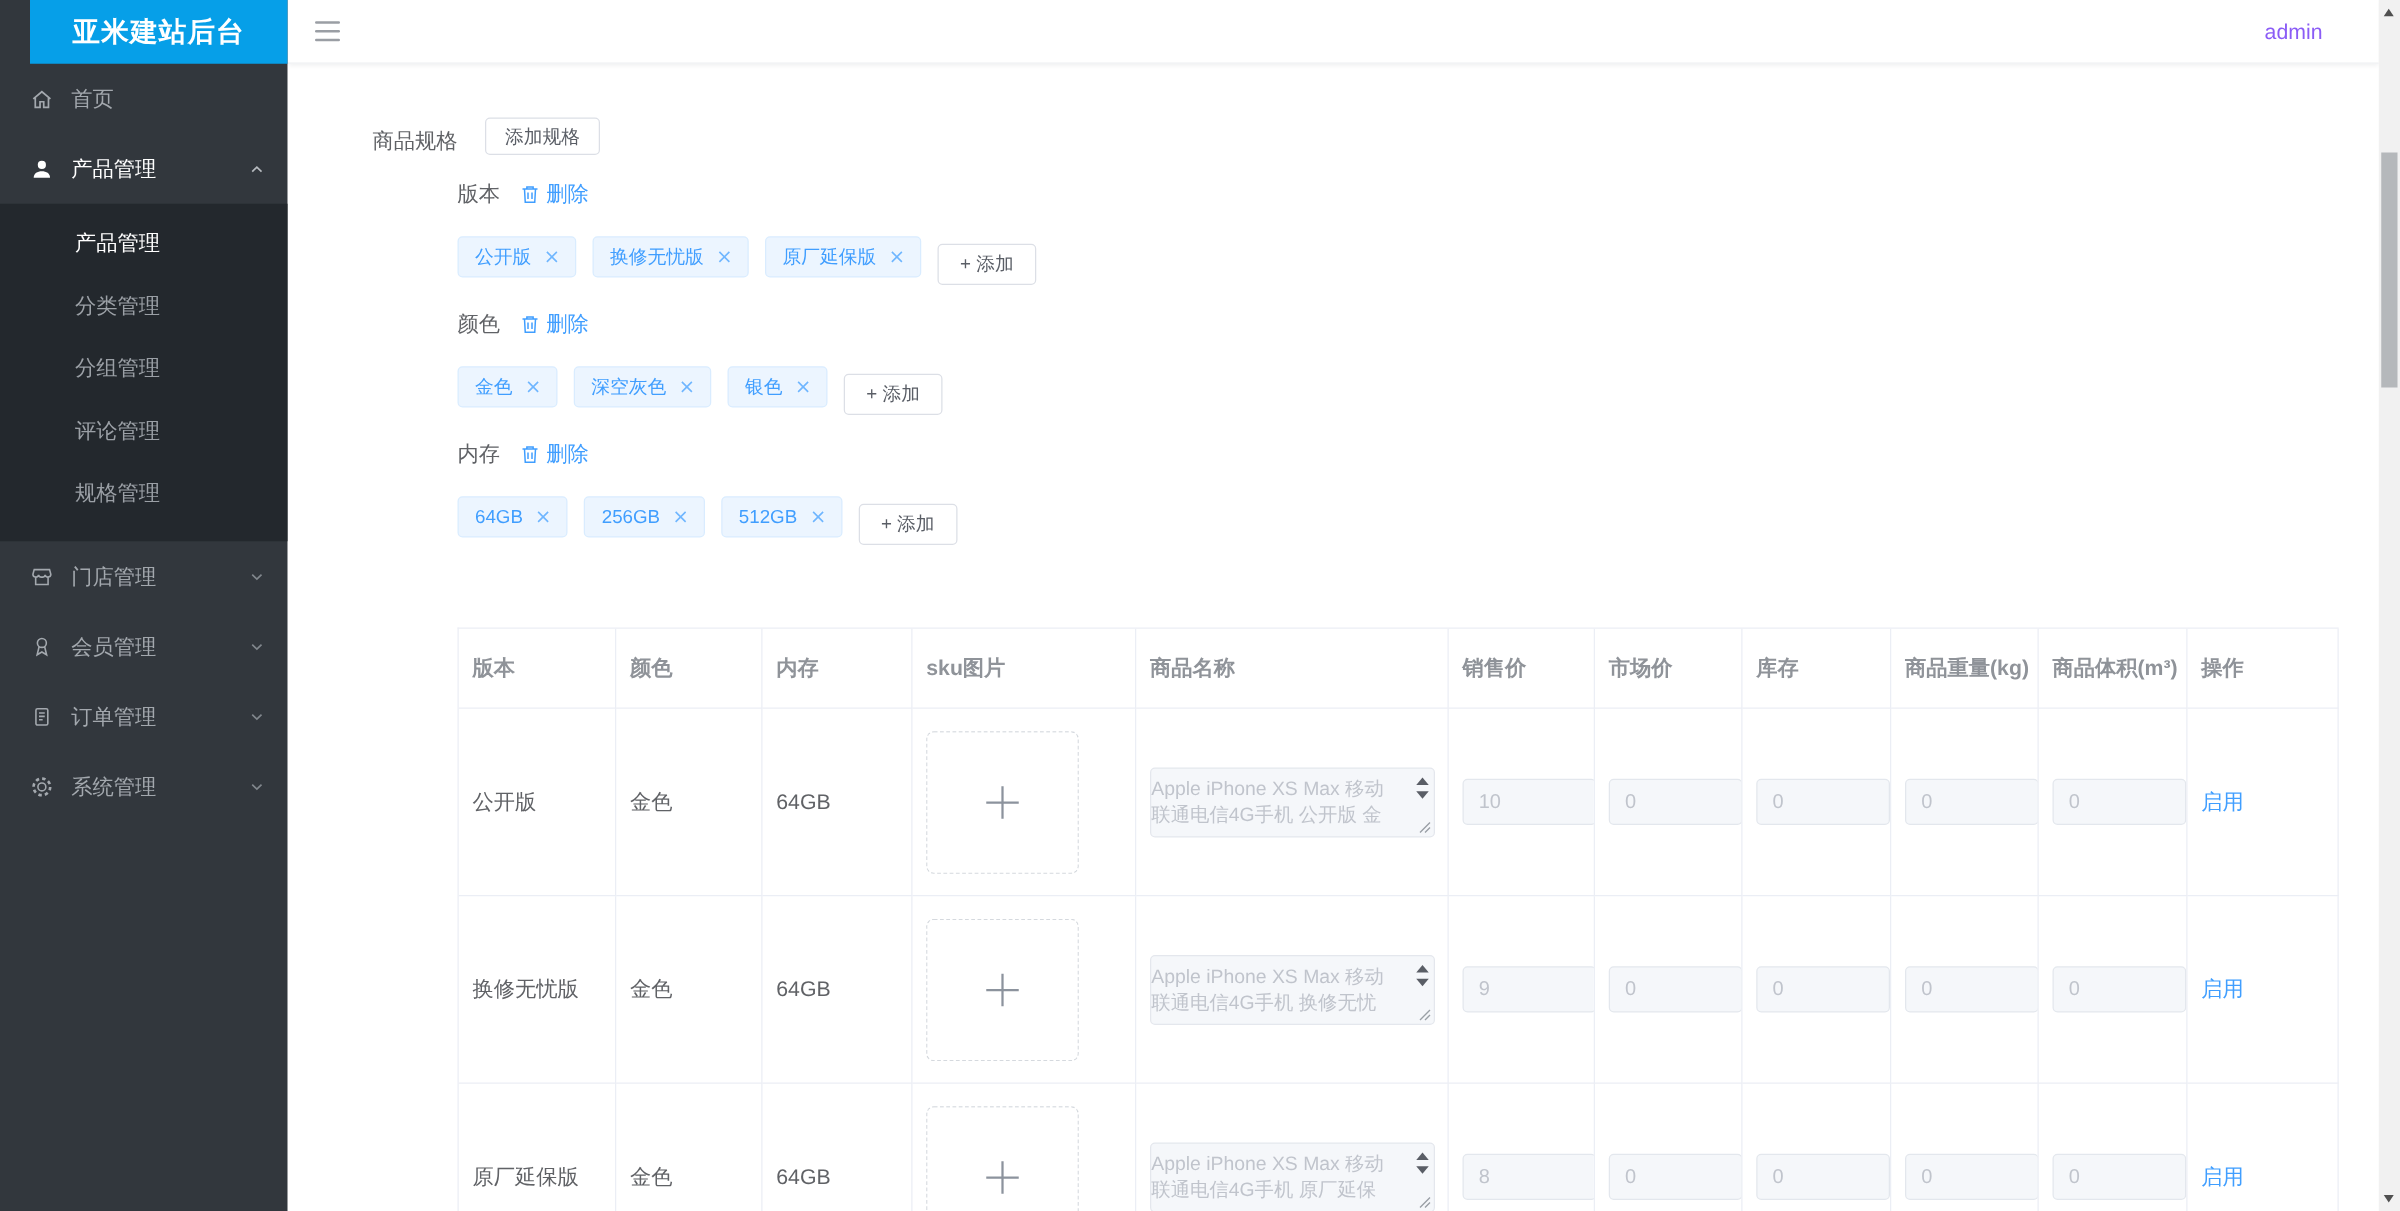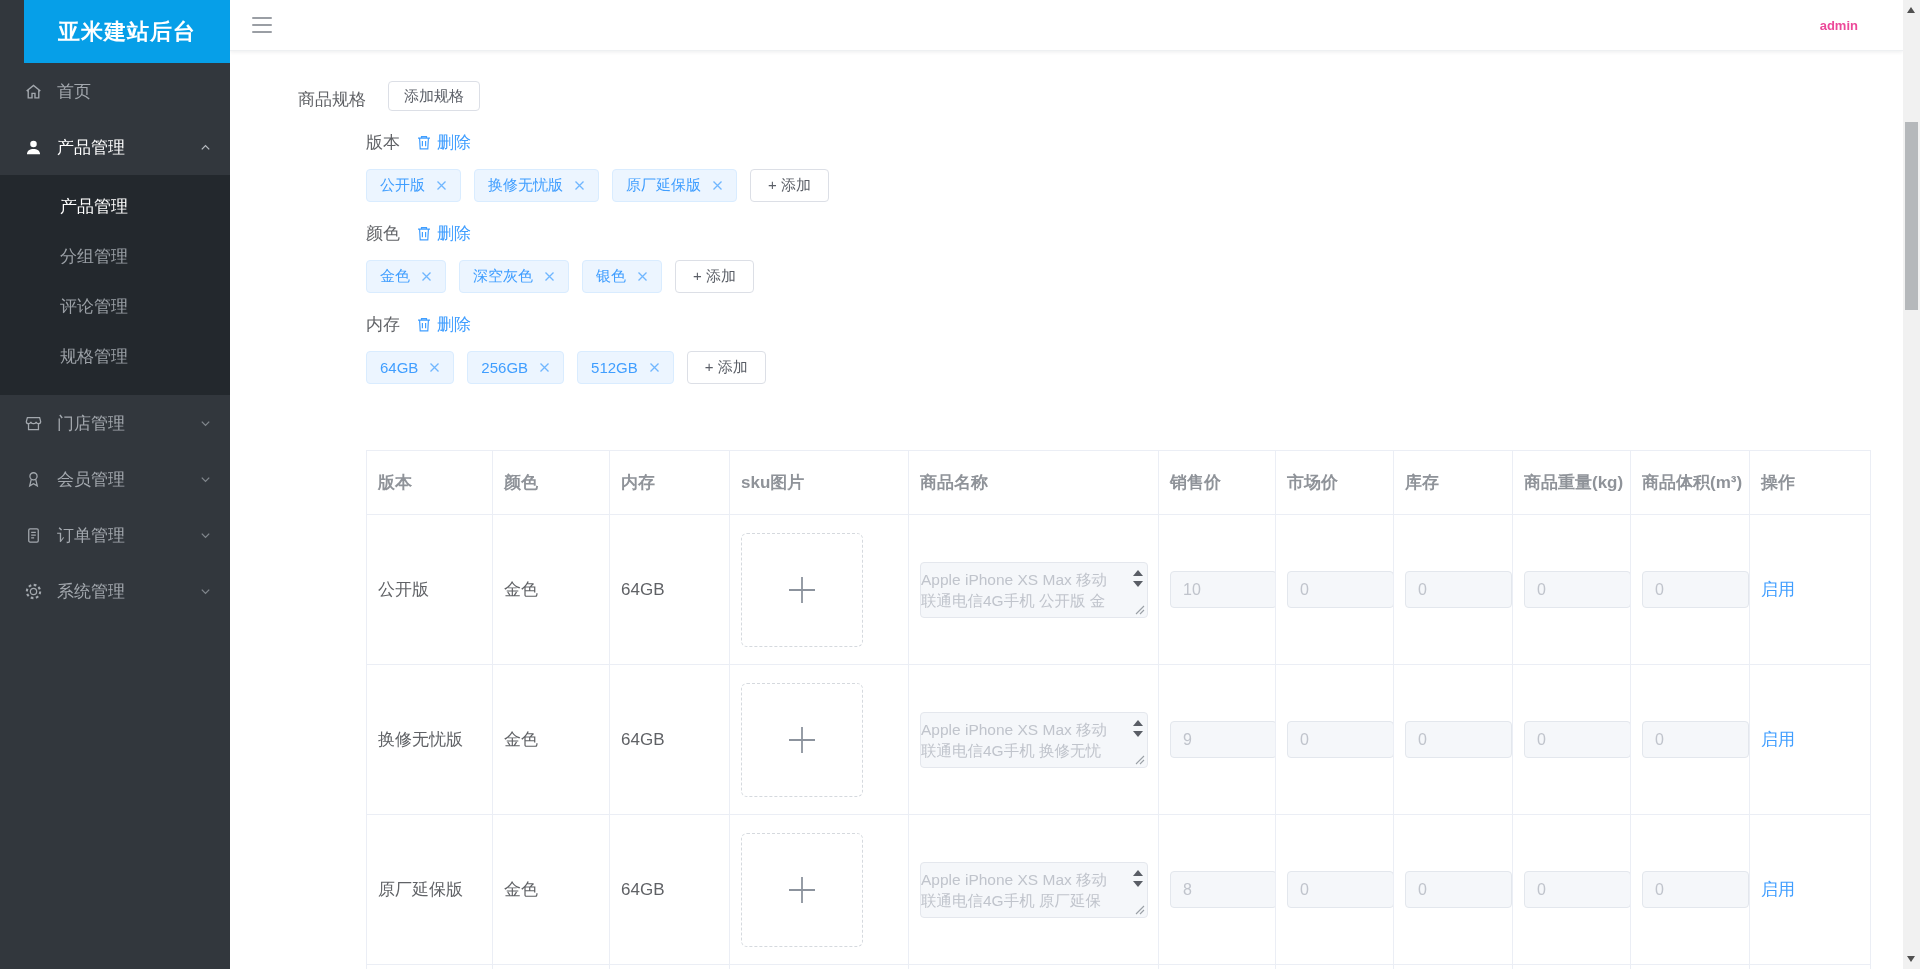--- a/index.html
+++ b/index.html
@@ -1,51 +1,51 @@
 <!DOCTYPE html>
 <html><head>
 <meta charset="utf-8">
 <style>
   * { margin:0; padding:0; box-sizing:border-box; }
   html,body { width:1920px; height:969px; overflow:hidden; }
   body { font-family:"Liberation Sans","DejaVu Sans",sans-serif; background:#ffffff; color:#606266; position:relative; }
 
   
   .sidebar { position:absolute; left:0; top:0; width:230px; height:969px; background:#32373d; z-index:5; }
-  .side-logo { height:63px; background:#069FE8; color:#fff; font-size:22px; font-weight:bold;
+  .side-logo { height:51px; background:#069FE8; color:#fff; font-size:22px; font-weight:bold;
                display:flex; align-items:center; justify-content:center; letter-spacing:1px;margin-left:24px; }
   .menu-item { height:56px; display:flex; align-items:center; padding:0 18px 0 24px;
                color:#a3a8ae; font-size:17px; cursor:pointer; }
   .menu-item.active-parent { color:#ffffff; }
   .menu-item .mi-icon { width:19px; height:19px; margin-right:14px; flex:0 0 auto; }
   .menu-item .mi-label { flex:1;font-family:Liberation Mono, monospace; }
   .menu-item .chev { width:13px; height:13px; opacity:.85; }
   .submenu { background:#23282d; padding:6px 0 14px 0; }
   .submenu-item { height:50px; display:flex; align-items:center; padding-left:60px;
                   color:#9ba0a6; font-size:17px; cursor:pointer; }
   .submenu-item.active { color:#ffffff; }
 
   
   .topbar { position:absolute; left:230px; top:0; right:17px; height:51px; background:#fff;
             border-bottom:1px solid #eef0f2; box-shadow:0 1px 4px rgba(0,21,41,.08); z-index:4;
             display:flex; align-items:center; }
   .hamburger { margin-left:22px; width:20px; height:16px; display:flex; flex-direction:column;
                justify-content:space-between; cursor:pointer; }
   .hamburger span { display:block; height:2px; background:#9a9ea4; border-radius:1px; }
   .topbar-user { position:absolute; right:45px; top:0; height:51px; display:flex; align-items:center;
-                 color:#ec4899; font-size:13px; cursor:pointer;font-weight:bold; }
+                 color:#8b5cf6; font-size:17px; cursor:pointer; }
 
   
   .content { position:absolute; left:230px; top:51px; right:17px; bottom:0; background:#fff;
              padding:30px 0 0 68px; overflow:hidden; }
 
   .spec-header { display:flex; align-items:flex-end; gap:22px; }
   .spec-title { font-size:17px; color:#606266; }
   .btn { display:inline-flex; align-items:center; justify-content:center; background:#fff;
-         border:1px solid #dcdfe6; border-radius:4px; color:#5a5e66; font-size:15px; cursor:pointer; }
+         border:1px solid #dcdfe6; border-radius:4px; color:#5a5e66; font-size:15px; cursor:pointer;margin-top:13px; }
   .btn-add-spec { height:30px; padding:0 15px; }
   .btn-add-tag { height:33px; padding:0 17px; }
 
   .spec-groups { margin-left:68px; }
   .group-label { display:flex; align-items:center; margin:20px 0 15px; font-size:17px; color:#606266; }
   .group-label .trash { width:16px; height:17px; margin-left:16px; margin-right:5px; }
   .delete-link { color:#409eff; font-size:17px; cursor:pointer; }
   .tag-row { display:flex; align-items:center; gap:13px; }
   .tag { display:inline-flex; align-items:center; height:33px; padding:0 13px; gap:11px;
          background:#ecf5ff; border:1px solid #d9ecff; border-radius:4px; color:#409eff; font-size:15px; }
@@ -115,20 +115,23 @@
     <span class="chev">
       <svg viewBox="0 0 14 14" width="13" height="13" fill="none" stroke="#cfd3d8" stroke-width="1.4">
           <path d="M3 9l4-4 4 4"></path>
         </svg>
     </span>
   </div>
 
   <div class="submenu">
     <div class="submenu-item active">
         <span>产品管理</span>
+      </div>
+    <div class="submenu-item">
+        <span>分类管理</span>
       </div>
     <div class="submenu-item">
         <span>分组管理</span>
       </div>
     <div class="submenu-item">
         <span>评论管理</span>
       </div>
     <div class="submenu-item">
         <span>规格管理</span>
       </div>

